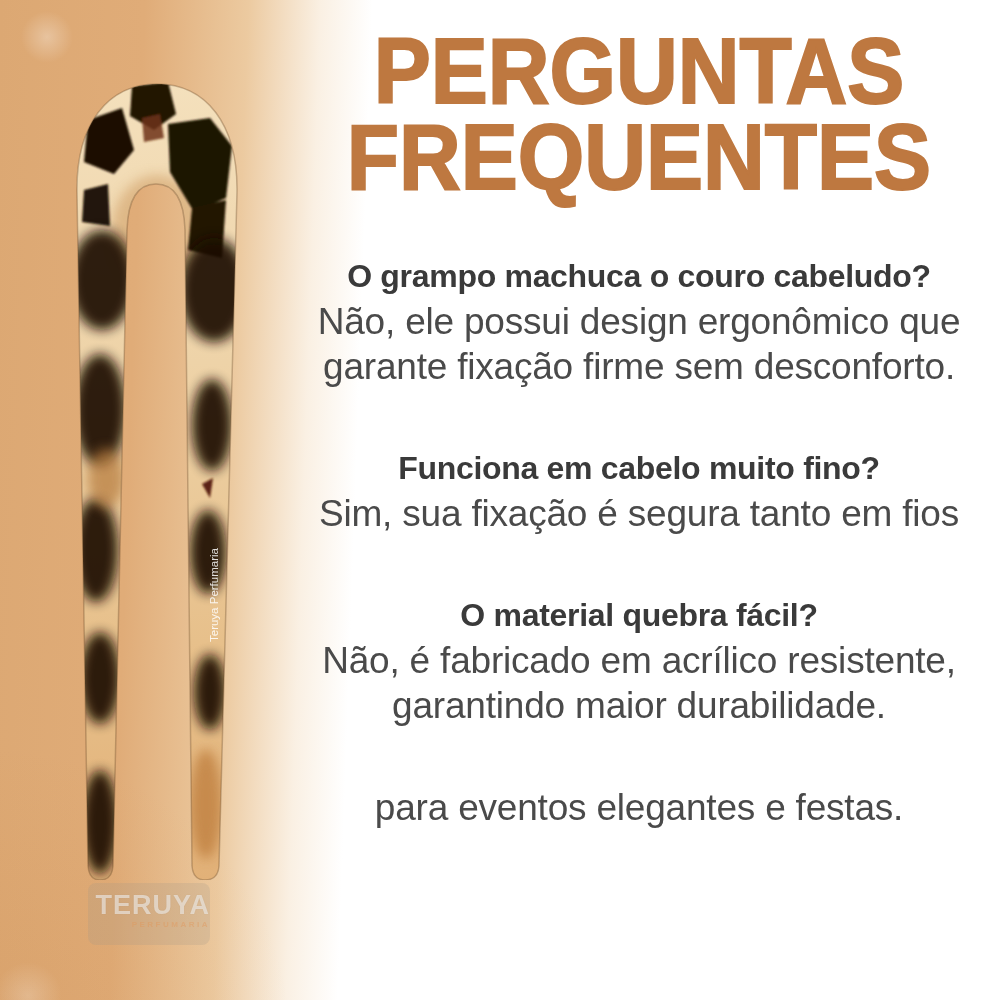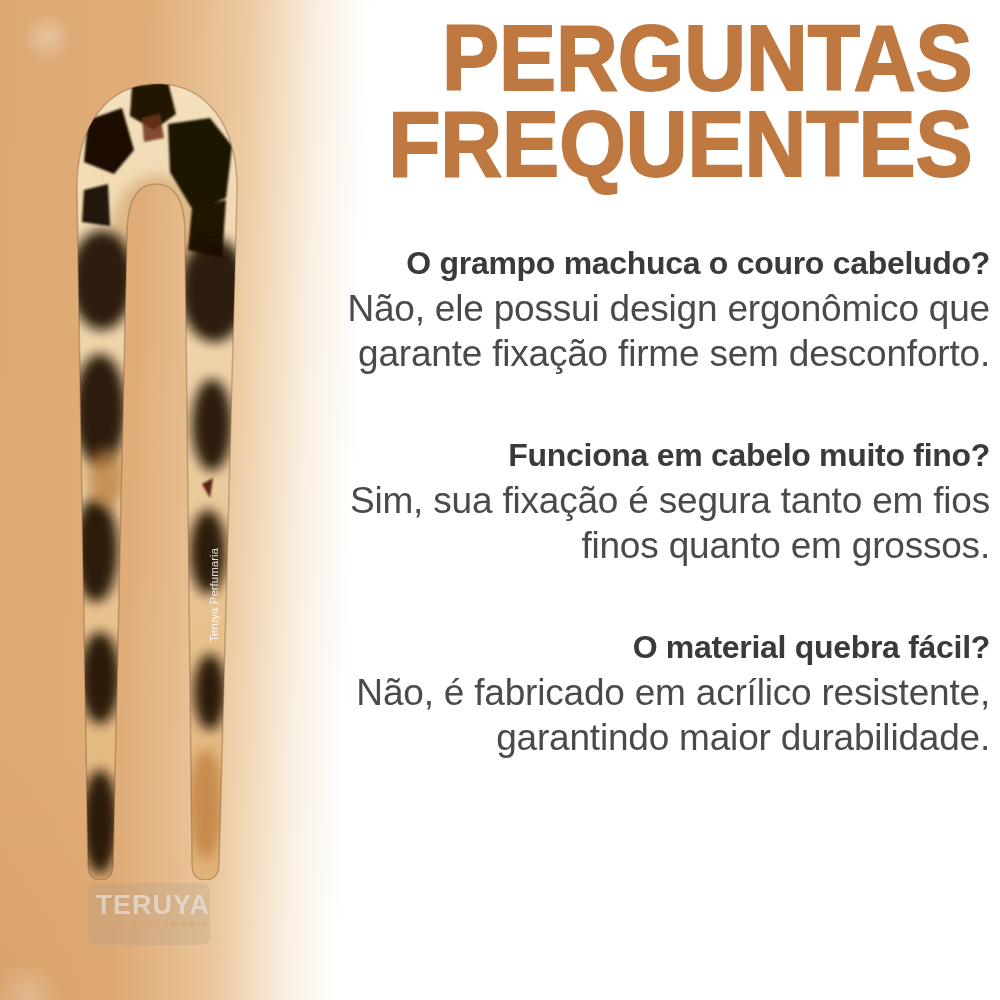--- a/index.html
+++ b/index.html
@@ -50,22 +50,22 @@
   .logo-sub {
     font-size: 8px; font-weight: 700;
     letter-spacing: 2.5px;
     color: rgba(225,150,90,0.45);
     line-height: 12px;
     padding-left: 16px;
   }
   
   .content {
     position: absolute;
-    left: 288px; top: 16px; width: 702px;
-    text-align: right;
+    left: 288px; top: 29px; width: 702px;
+    text-align: center;
   }
   .heading {
     margin: 0;
     color: #be7840;
     font-size: 90px;
     line-height: 84px;
     font-weight: 700;
     letter-spacing: 0px;
     -webkit-text-stroke: 2px #be7840;
     transform: scale(0.95, 1.02);
@@ -168,26 +168,26 @@
 
     <section class="faq-item first">
       <div class="question">O grampo machuca o couro cabeludo?</div>
       <div class="answer-line">Não, ele possui design ergonômico que</div>
       <div class="answer-line">garante fixação firme sem desconforto.</div>
     </section>
 
     <section class="faq-item">
       <div class="question">Funciona em cabelo muito fino?</div>
       <div class="answer-line">Sim, sua fixação é segura tanto em fios</div>
-      <div class="answer-line">finos quanto em grossos.</div>
     </section>
 
     <section class="faq-item">
       <div class="question">O material quebra fácil?</div>
       <div class="answer-line">Não, é fabricado em acrílico resistente,</div>
       <div class="answer-line">garantindo maior durabilidade.</div>
     </section>
 
     <section class="faq-item">
+      <div class="answer-line">para eventos elegantes e festas.</div>
     </section>
   </div>
 
 </div>
 
 </body></html>

